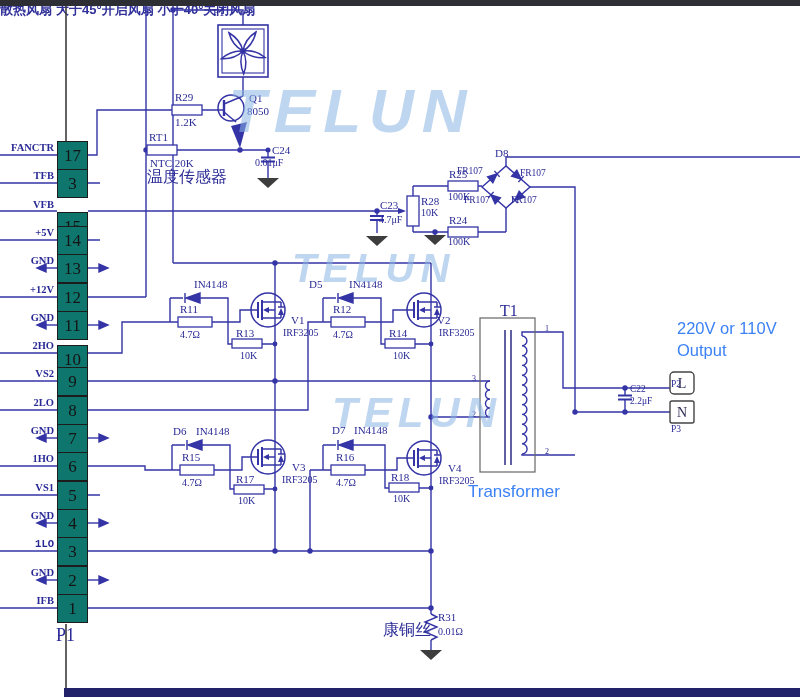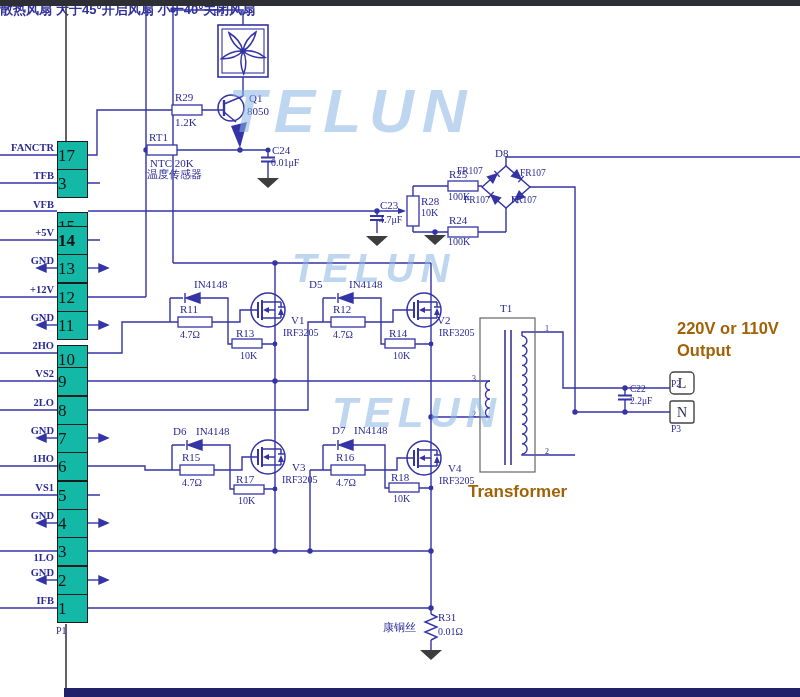--- a/index.html
+++ b/index.html
@@ -1,27 +1,27 @@
 <!DOCTYPE html>
 <html><head>
 <meta charset="utf-8">
 <style>
   html,body{margin:0;padding:0;background:#fff;}
   #stage{position:relative;width:800px;height:697px;background:#ffffff;overflow:hidden;
          font-family:"Liberation Serif",serif;}
   #wires{position:absolute;left:0;top:0;}
   .lbl{position:absolute;font-family:"Liberation Serif",serif;color:#2a2a96;
        font-size:11px;line-height:1;white-space:nowrap;}
-  .s13{font-size:10px;} .s12{font-size:11px;} .s10{font-size:10px;}
+  .s13{font-size:18px;} .s12{font-size:16px;} .s10{font-size:10px;}
   .s9{font-size:9.5px;} .s8{font-size:8px;}
-  .blk{color:#a16207;font-family:"Liberation Sans",sans-serif;font-weight:bold;}
+  .blk{color:#3b82f6;font-family:"Liberation Sans",sans-serif;font-weight:normal;}
   .t17{font-size:17px;} .t16{font-size:16.5px;}
   .cn{font-size:13px;color:#30309a;font-weight:bold;font-family:"Liberation Sans",sans-serif;}
   .pinbox{position:absolute;left:57px;width:29px;height:27px;border:1.4px solid #1c1c1c;
-          background:#14b8a6;display:flex;align-items:center;}
+          background:#0f766e;display:flex;align-items:center;justify-content:center;}
   .pinnum{font-family:"Liberation Serif",serif;font-size:17px;color:#141414;}
   .pinlbl{position:absolute;left:0;width:54px;text-align:right;font-size:10.5px;
           color:#2a2a96;line-height:1;font-family:"Liberation Serif",serif;font-weight:bold;}
   .ln{position:absolute;width:24px;text-align:center;font-size:14px;color:#2b2b55;
       font-family:"Liberation Serif",serif;}
   .wm{position:absolute;font-family:"Liberation Sans",sans-serif;font-weight:bold;
       font-style:italic;color:rgba(139,180,228,0.55);letter-spacing:8px;line-height:1;}
   .topbar{position:absolute;left:0;top:0;width:800px;height:6px;background:#2e2e35;}
   .botbar{position:absolute;left:64px;top:688px;width:736px;height:9px;background:#22226b;}
 </style>
@@ -290,21 +290,21 @@
 
   <span class="lbl" style="left:249px;top:93px">Q1</span>
   <span class="lbl" style="left:247px;top:106px">8050</span>
   <span class="lbl" style="left:175px;top:92px">R29</span>
   <span class="lbl" style="left:175px;top:117px">1.2K</span>
 
   <span class="lbl" style="left:149px;top:132px">RT1</span>
   <span class="lbl" style="left:150px;top:158px">NTC 20K</span>
   <span class="lbl s12" style="left:147px;top:169px">温度传感器</span>
   <span class="lbl" style="left:272px;top:145px">C24</span>
-  <span class="lbl s10" style="left:271px;top:158px">0.01μF</span>
+  <span class="lbl s10" style="left:255px;top:158px">0.01μF</span>
 
   <span class="lbl" style="left:380px;top:200px">C23</span>
   <span class="lbl s10" style="left:379px;top:215px">4.7μF</span>
   <span class="lbl" style="left:421px;top:196px">R28</span>
   <span class="lbl s10" style="left:421px;top:208px">10K</span>
   <span class="lbl" style="left:449px;top:169px">R25</span>
   <span class="lbl s10" style="left:448px;top:192px">100K</span>
   <span class="lbl" style="left:449px;top:215px">R24</span>
   <span class="lbl s10" style="left:448px;top:237px">100K</span>
 
@@ -386,21 +386,21 @@
       </div>
       <span class="pinlbl" style="top: 143px;">FANCTR</span>
       <div class="pinbox" style="top: 169px;">
         <span class="pinnum">3</span>
       </div>
       <span class="pinlbl" style="top: 171px;">TFB</span>
       <div class="pinbox" style="top: 212px;">
         <span class="pinnum">15</span>
       </div>
       <span class="pinlbl" style="top: 200px;">VFB</span>
-      <div class="pinbox" style="top: 226px; font-weight: bold;">
+      <div class="pinbox" style="top: 226px;">
         <span class="pinnum">14</span>
       </div>
       <span class="pinlbl" style="top: 228px;">+5V</span>
       <div class="pinbox" style="top: 254px;">
         <span class="pinnum">13</span>
       </div>
       <span class="pinlbl" style="top: 256px;">GND</span>
       <div class="pinbox" style="top: 283px;">
         <span class="pinnum">12</span>
       </div>
@@ -433,21 +433,21 @@
         <span class="pinnum">5</span>
       </div>
       <span class="pinlbl" style="top: 483px;">VS1</span>
       <div class="pinbox" style="top: 509px;">
         <span class="pinnum">4</span>
       </div>
       <span class="pinlbl" style="top: 511px;">GND</span>
       <div class="pinbox" style="top: 537px;">
         <span class="pinnum">3</span>
       </div>
-      <span class="pinlbl" style="top: 553px;">1LO</span>
+      <span class="pinlbl" style="top: 539px; font-family: Liberation Mono, monospace;">1LO</span>
       <div class="pinbox" style="top: 566px;">
         <span class="pinnum">2</span>
       </div>
       <span class="pinlbl" style="top: 568px;">GND</span>
       <div class="pinbox" style="top: 594px;">
         <span class="pinnum">1</span>
       </div>
       <span class="pinlbl" style="top: 596px;">IFB</span>
     </div>
 </div>

